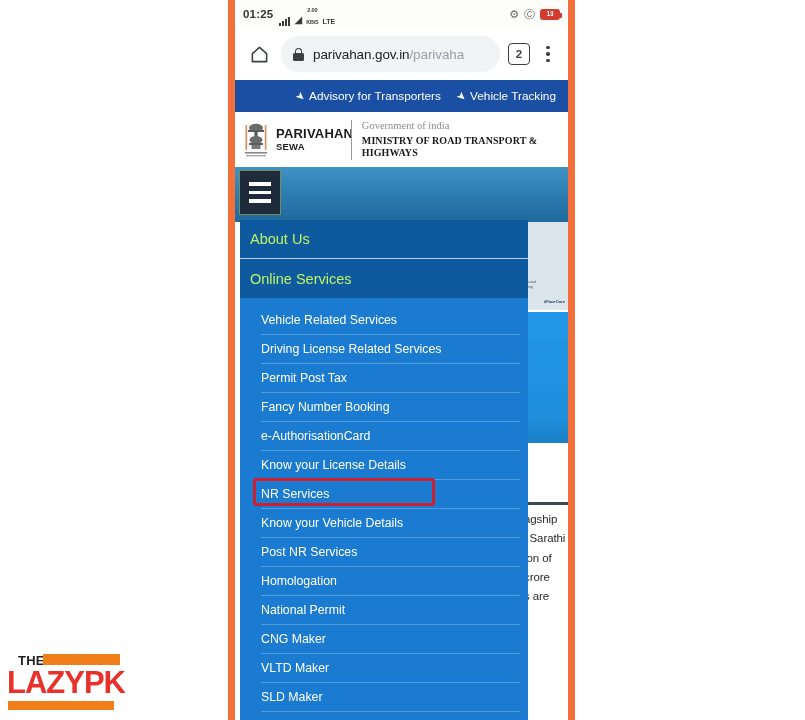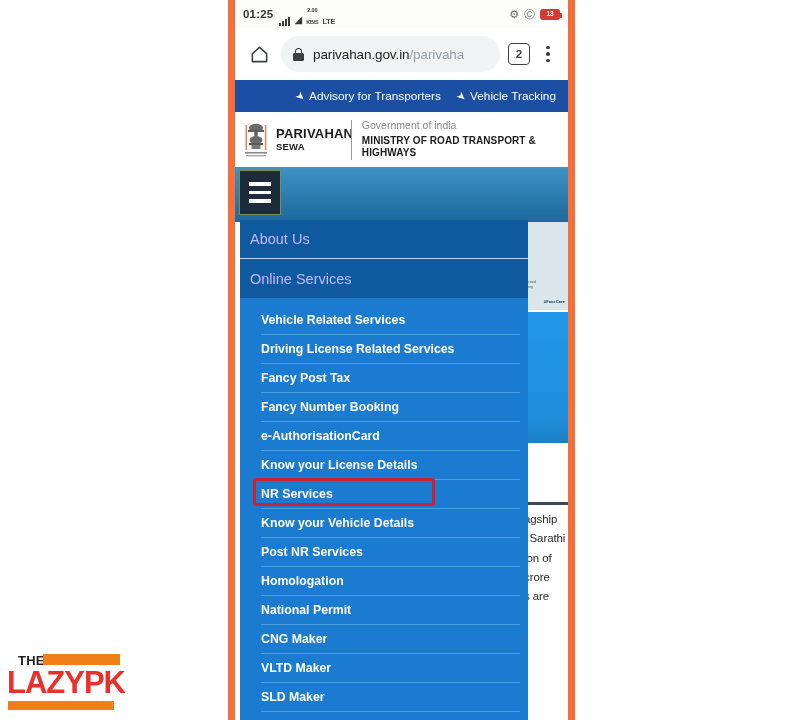--- a/index.html
+++ b/index.html
@@ -137,21 +137,21 @@
     padding: 0 8px;
     border-bottom: 0;
   }
   .emblem-wrap { display:flex; align-items:center; gap:7px; width:108px; flex:0 0 108px;}
   .emblem { width: 26px; height: 38px; position: relative; }
   .emblem svg { width:26px; height:38px; }
   .brandtext { line-height:1.15; }
   .brandtext .l1 { font-size:13px; font-weight:700; color:#1a1a1a; letter-spacing:.2px;}
   .brandtext .l2 { font-size:9.5px; font-weight:700; color:#1a1a1a; letter-spacing:.2px;}
   .vrule { width:1px; background:#9b9b9b; height:40px; margin: 0 10px 0 0; }
-  .gov-block { line-height:1.25; }
+  .gov-block { line-height:1.25;font-family:Liberation Serif, serif; }
   .gov-block .gl1 { font-size:10.5px; color:#8a8a8a; margin-bottom:2px;}
   .gov-block .gl2 { font-size:10px; font-weight:700; color:#1a1a1a; letter-spacing:.1px;}
 
   
   .banner-strip {
     position: relative;
     height: 55px;
     background: linear-gradient(180deg,#3f93c4 0%, #2e7fb4 45%, #1f689b 100%);
   }
   .hamburger {
@@ -188,35 +188,34 @@
     position:absolute; left: 5px; top: 220px;
     width: 288px; bottom: 0;
     background: #1b7bd0;
     overflow: hidden;
   }
   .menu-top-item {
     height: 39px;
     background: #0f5a9e;
     display:flex; align-items:center;
     padding-left: 10px;
-    color:#c4b5fd;
+    color:#bef264;
     font-size: 14.5px;
     border-bottom: 1px solid #b9d4ea;
   }
   .menu-top-item.second { border-bottom: none; }
   .submenu { padding: 8px 0 0 0; }
   .submenu-item {
     height: 29px;
     display:flex; align-items:center;
     margin: 0 8px 0 21px;
     color:#ffffff;
     font-size: 12.3px;
     border-bottom: 1px solid #4e9fdd;
     position: relative;
-    font-weight: bold;
   }
   .submenu-item:last-child { border-bottom: 1px solid #4e9fdd; }
 
   
   .highlight-box {
     position:absolute;
     left: 18px; top: 478px;
     width: 182px; height: 28px;
     border: 3.5px solid #cf2030;
     border-radius: 3px;
@@ -370,21 +369,21 @@
           <span>Online Services</span>
         </div>
         <div class="submenu">
           <div class="submenu-item">
               <span>Vehicle Related Services</span>
             </div>
           <div class="submenu-item">
               <span>Driving License Related Services</span>
             </div>
           <div class="submenu-item">
-              <span>Fancy Post Tax</span>
+              <span>Permit Post Tax</span>
             </div>
           <div class="submenu-item">
               <span>Fancy Number Booking</span>
             </div>
           <div class="submenu-item">
               <span>e-AuthorisationCard</span>
             </div>
           <div class="submenu-item">
               <span>Know your License Details</span>
             </div>

